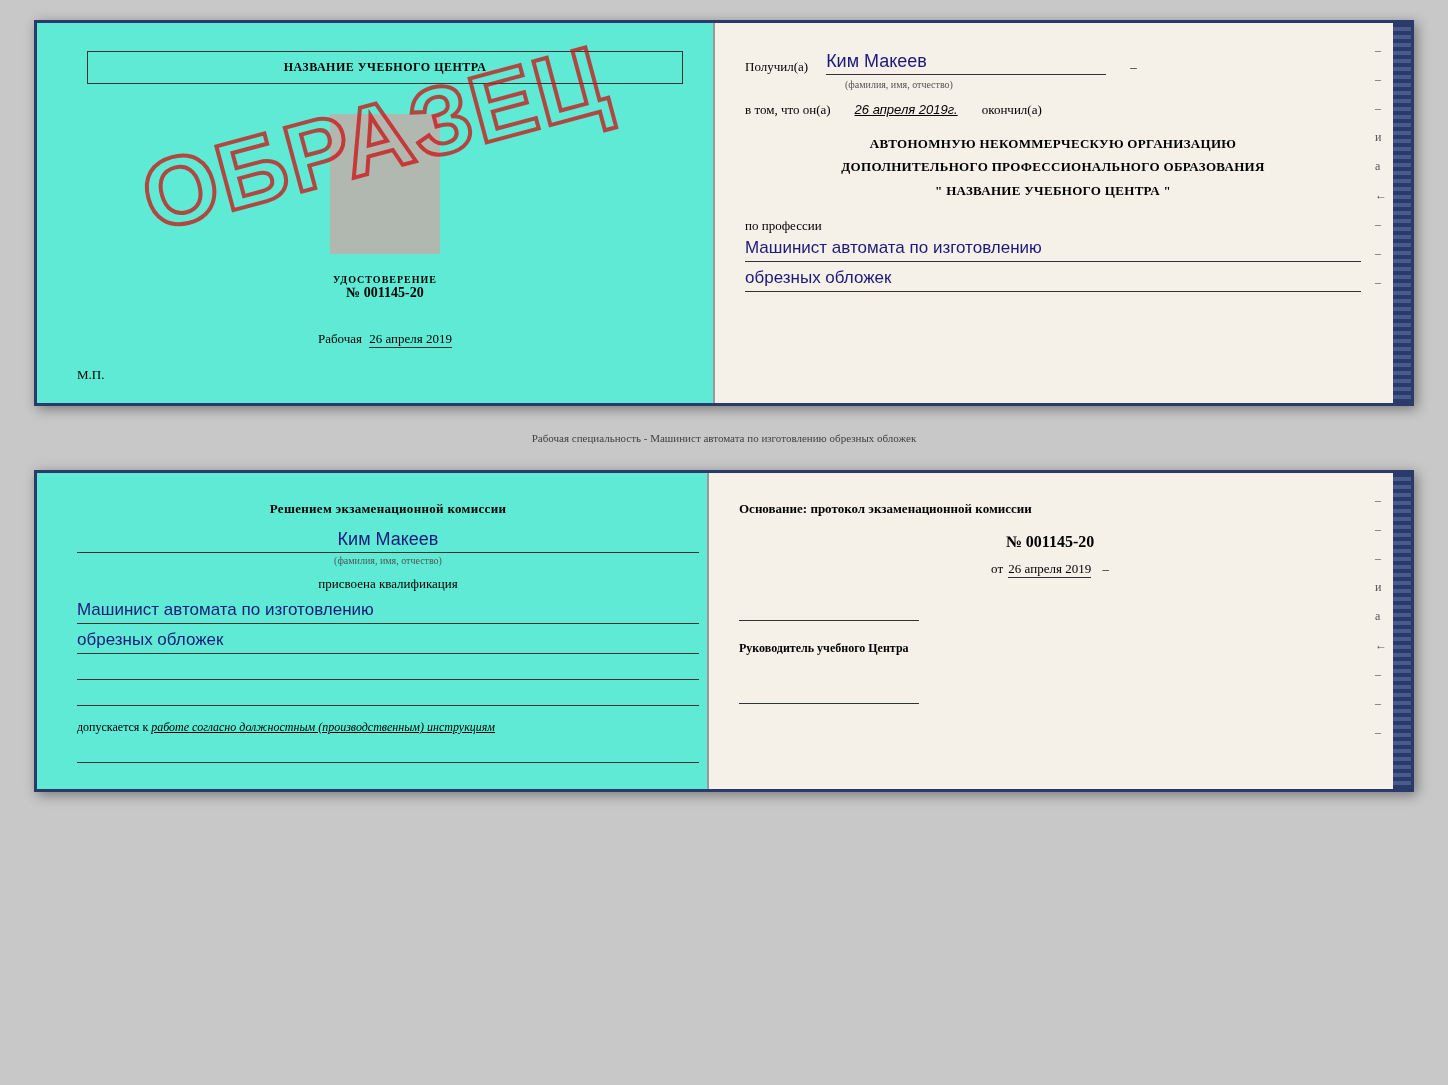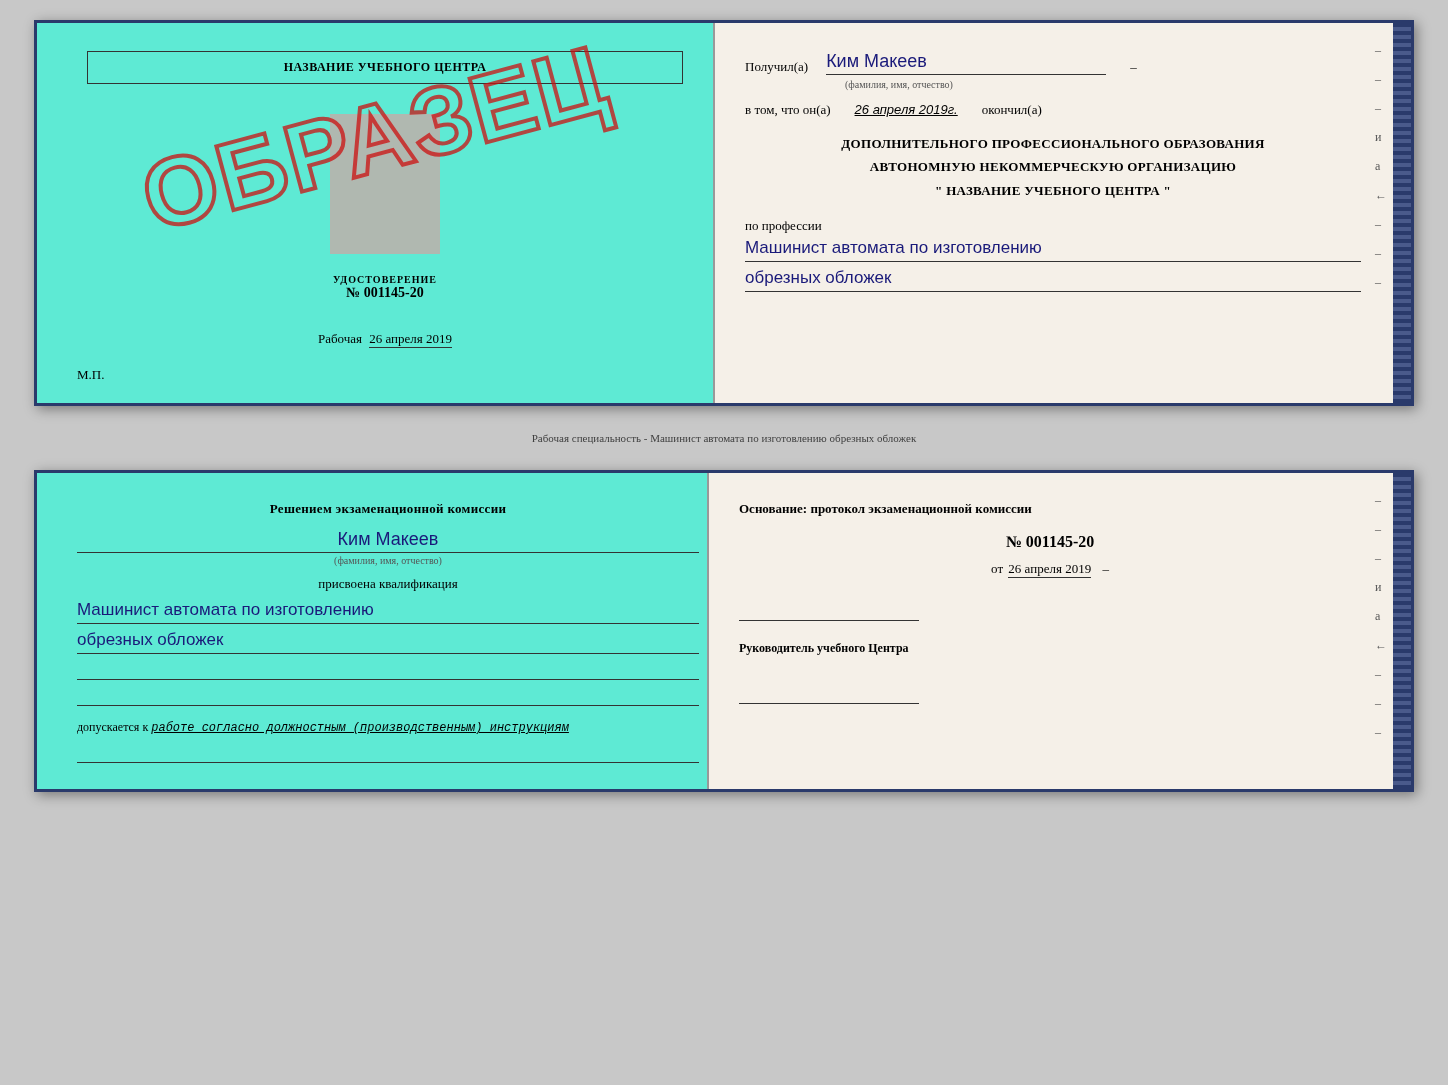--- a/index.html
+++ b/index.html
@@ -287,21 +287,20 @@
     }
 
     .allowed-text {
       font-size: 12px;
       margin-top: 14px;
     }
 
     .allowed-italic {
       font-style: italic;
       text-decoration: underline;
-      font-family: Liberation Mono, monospace;
     }
 
     
     .osnov-label {
       font-size: 13px;
       font-weight: bold;
       text-align: left;
       margin-bottom: 16px;
     }
 
@@ -387,22 +386,22 @@
     </div>
     <div class="fio-hint" style="margin-left:100px; text-align:left;">(фамилия, имя, отчество)</div>
 
     <div class="date-line">
       <span>в том, что он(а)</span>
       <span class="date-value">26 апреля 2019г.</span>
       <span>окончил(а)</span>
     </div>
 
     <div class="org-block">
+      <div>АВТОНОМНУЮ НЕКОММЕРЧЕСКУЮ ОРГАНИЗАЦИЮ</div>
       <div>ДОПОЛНИТЕЛЬНОГО ПРОФЕССИОНАЛЬНОГО ОБРАЗОВАНИЯ</div>
-      <div>АВТОНОМНУЮ НЕКОММЕРЧЕСКУЮ ОРГАНИЗАЦИЮ</div>
       <div>"  НАЗВАНИЕ УЧЕБНОГО ЦЕНТРА  "</div>
     </div>
 
     <div class="profession-label">по профессии</div>
     <span class="profession-value">Машинист автомата по изготовлению</span>
     <span class="profession-value2">обрезных обложек</span>
 
     <div class="right-side-dashes">
       <span>–</span>
         <span>–</span>

